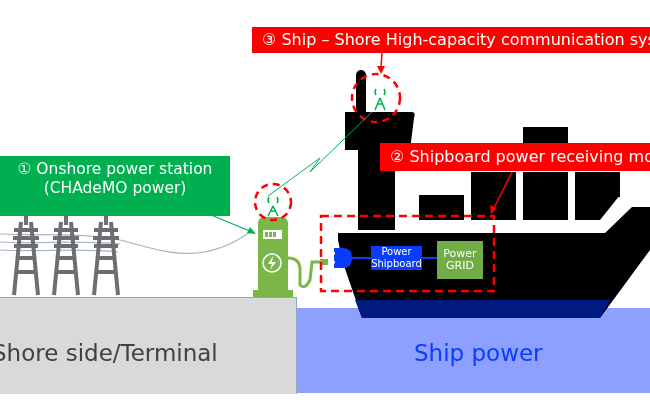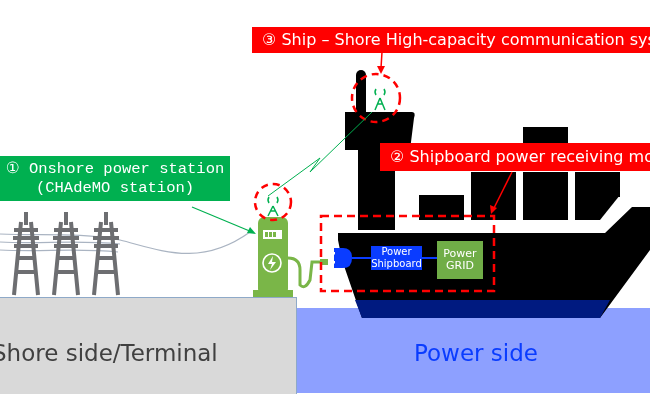--- a/index.html
+++ b/index.html
@@ -1,19 +1,19 @@
 <!DOCTYPE html>
 <html><head>
 <meta charset="utf-8">
 <style>
   html,body{margin:0;padding:0;background:#fff;}
   body{width:650px;height:406px;position:relative;overflow:hidden;font-family:"DejaVu Sans","Liberation Sans",sans-serif;}
   svg.scene{position:absolute;left:0;top:0;}
   .label-red{position:absolute;background:#ff0000;color:#fff;font-size:16px;white-space:nowrap;overflow:hidden;line-height:26px;padding-left:10px;}
-  .label-green{position:absolute;background:#00b050;color:#fff;font-size:15.5px;line-height:19px;padding:4px 0 3px 0;text-align:center;font-family:Liberation Mono, monospace;}
+  .label-green{position:absolute;background:#00b050;color:#fff;font-size:15.5px;line-height:19px;padding:4px 0 18px 0;text-align:center;}
   .ground-shore{position:absolute;left:0;top:297px;width:296px;height:96px;background:#d9d9d9;border-top:1px solid #8ea9c8;border-right:1px solid #8ea9c8;}
   .ground-ship{position:absolute;left:296px;top:308px;width:354px;height:85px;background:#8da0ff;}
   .side-text{position:absolute;font-size:23px;white-space:nowrap;}
   .box{position:absolute;color:#fff;font-size:10px;text-align:right;line-height:12px;display:flex;align-items:center;justify-content:center;}
 </style>
 </head>
 <body>
 
 <div class="ground-ship"></div>
 
@@ -134,18 +134,18 @@
 </div>
 
 <div class="label-red" style="left:252px;top:27px;width:398px;">
   <span>③ Ship – Shore High-capacity communication system</span>
 </div>
 <div class="label-red" style="left:380px;top:143px;width:270px;height:28px;line-height:28px;">
   <span>② Shipboard power receiving module</span>
 </div>
 <div class="label-green" style="left:0;top:156px;width:230px;">
   <div>① Onshore power station</div>
-  <div>(CHAdeMO station)</div>
+  <div>(CHAdeMO power)</div>
 </div>
 
 <div class="ground-shore"></div>
 <div class="side-text" style="left:-8px;top:340px;color:#404040;">Shore side/Terminal</div>
-<div class="side-text" style="left:414px;top:340px;color:#0a3cff;">Power side</div>
+<div class="side-text" style="left:414px;top:340px;color:#0a3cff;">Ship power</div>
 
 </body></html>

